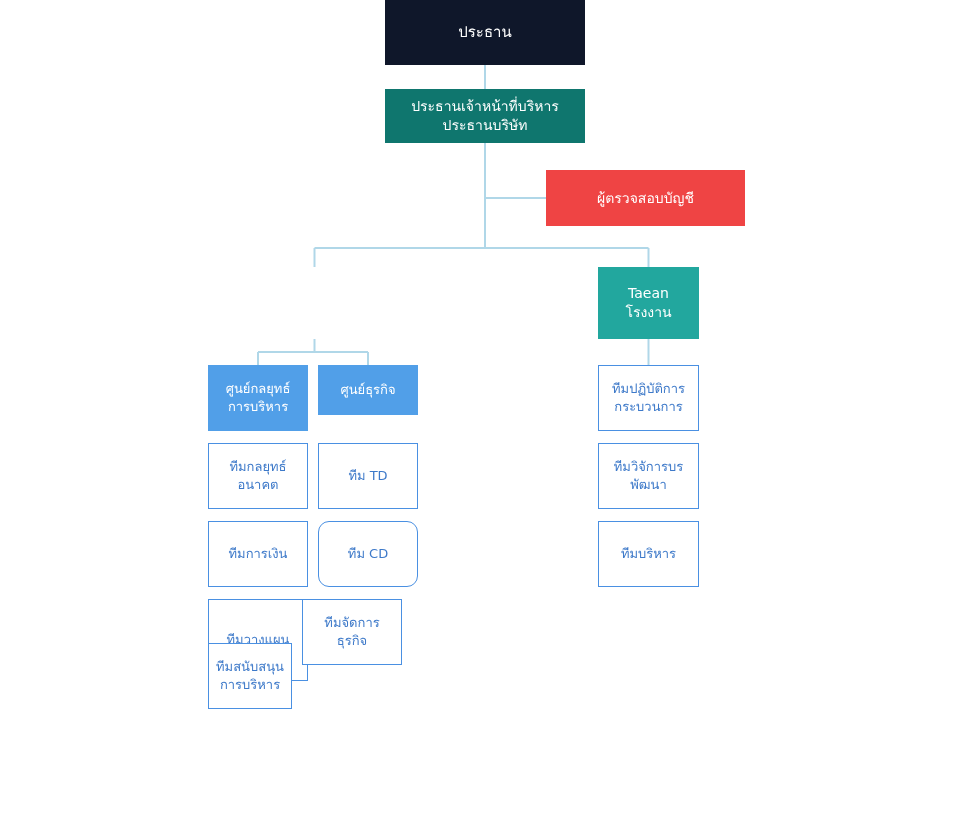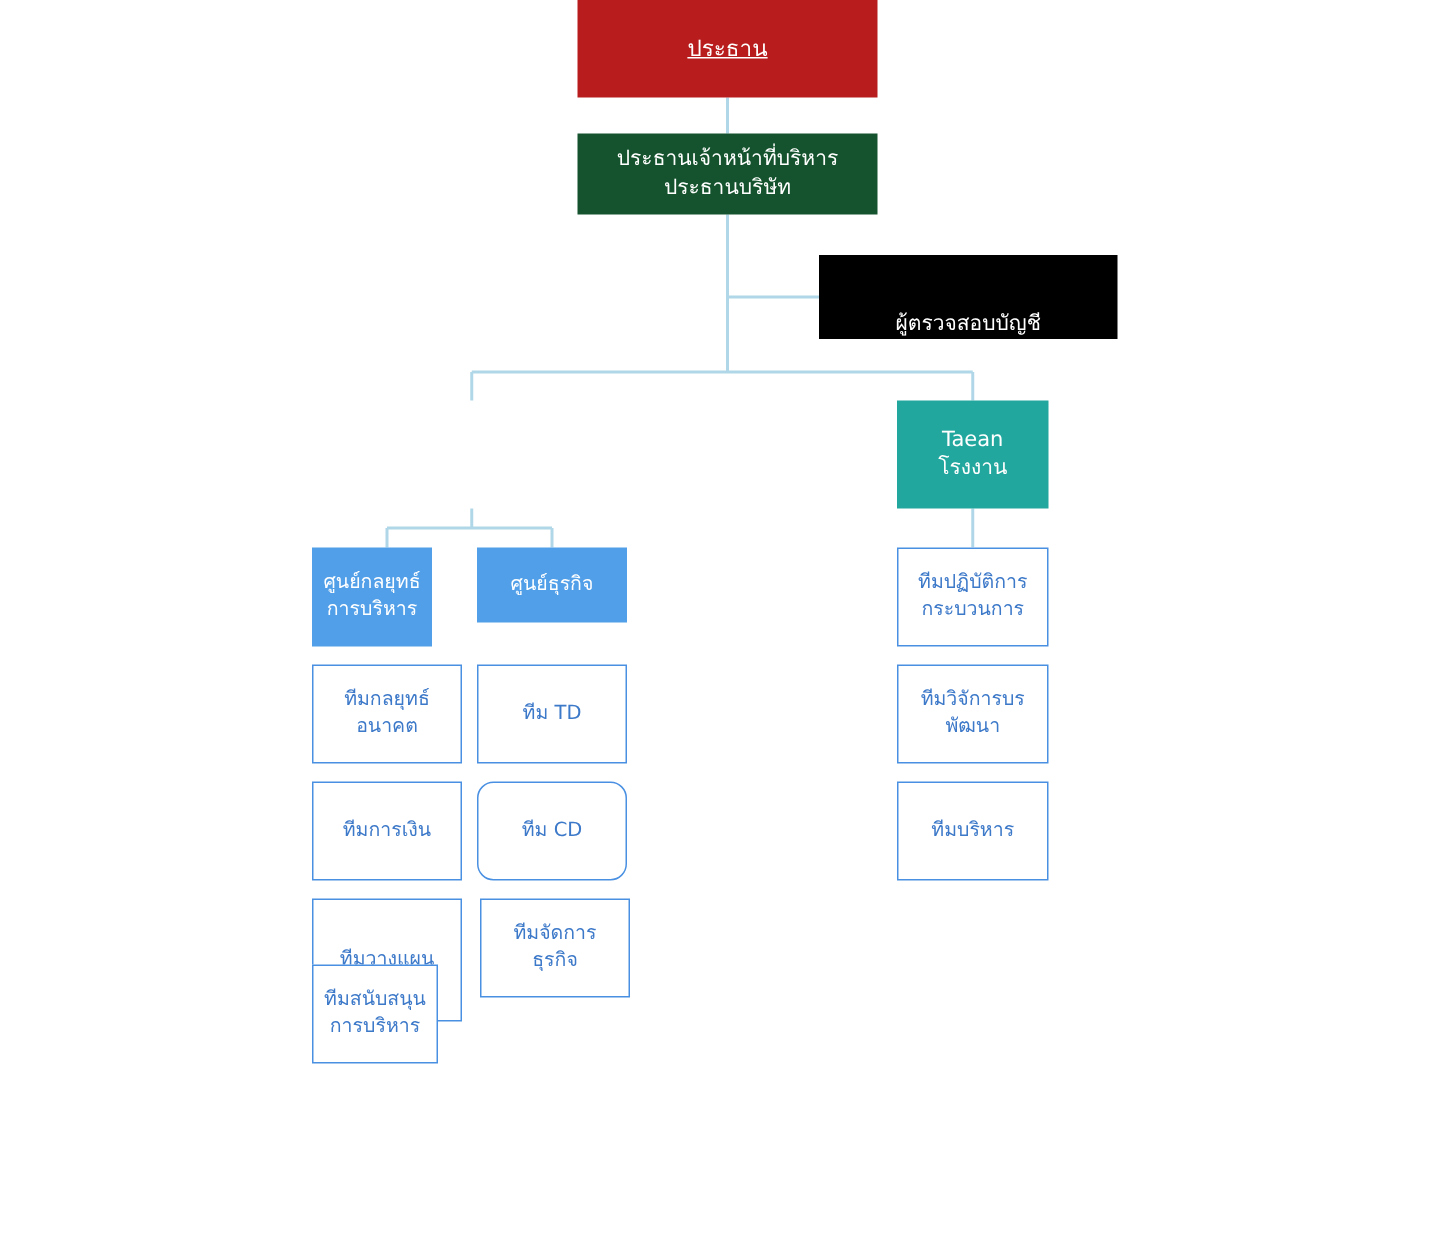--- a/index.html
+++ b/index.html
@@ -35,38 +35,36 @@
   }
   .node-label {
     display: block;
     width: 100%;
     padding: 0 6px;
     box-sizing: border-box;
   }
 
   
   .style-chairman {
-    background: #b91c1c;
+    background: #0f172a;
     color: #ffffff;
     font-size: 15px;
     border: none;
-    text-decoration: underline;
   }
   .style-ceo {
-    background: #14532d;
+    background: #0f766e;
     color: #ffffff;
     font-size: 14px;
     border: none;
   }
   .style-auditor {
-    background: #000000;
+    background: #ef4444;
     color: #ffffff;
     font-size: 14px;
     border: none;
-    align-items: flex-end;
   }
   .style-division {
     background: #22a79e;
     color: #ffffff;
     font-size: 14px;
     border: none;
   }
   .style-center {
     background: #519fe8;
     color: #ffffff;
@@ -107,30 +105,30 @@
       <path d="M 258 352 L 258 365" fill="none" stroke="#b0d7e8" stroke-width="2"></path>
       <path d="M 368 352 L 368 365" fill="none" stroke="#b0d7e8" stroke-width="2"></path>
       <path d="M 648.5 339 L 648.5 365" fill="none" stroke="#b0d7e8" stroke-width="2"></path>
     </svg>
 
 <div class="node style-chairman" style="left: 385px; top: 0px; width: 200px; height: 65px;"><span class="node-label">ประธาน</span></div>
     <div class="node style-ceo" style="left: 385px; top: 89px; width: 200px; height: 54px;"><span class="node-label">ประธานเจ้าหน้าที่บริหาร
 ประธานบริษัท</span></div>
     <div class="node style-auditor" style="left: 546px; top: 170px; width: 199px; height: 56px;"><span class="node-label">ผู้ตรวจสอบบัญชี</span></div>
     <div class="node style-division" style="left: 598px; top: 267px; width: 101px; height: 72px; justify-content: flex-end;"><span class="node-label">Taean โรงงาน</span></div>
-    <div class="node style-center" style="left: 208px; top: 365px; width: 80px; height: 66px;"><span class="node-label">ศูนย์กลยุทธ์
+    <div class="node style-center" style="left: 208px; top: 365px; width: 100px; height: 66px;"><span class="node-label">ศูนย์กลยุทธ์
 การบริหาร</span></div>
     <div class="node style-center" style="left: 318px; top: 365px; width: 100px; height: 50px;"><span class="node-label">ศูนย์ธุรกิจ</span></div>
     <div class="node style-team" style="left: 208px; top: 443px; width: 100px; height: 66px;"><span class="node-label">ทีมกลยุทธ์
 อนาคต</span></div>
     <div class="node style-team" style="left: 318px; top: 443px; width: 100px; height: 66px;"><span class="node-label">ทีม TD</span></div>
     <div class="node style-team" style="left: 208px; top: 521px; width: 100px; height: 66px;"><span class="node-label">ทีมการเงิน</span></div>
     <div class="node style-team" style="left: 318px; top: 521px; width: 100px; height: 66px; border-radius: 11px;"><span class="node-label">ทีม CD</span></div>
     <div class="node style-team" style="left: 208px; top: 599px; width: 100px; height: 82px;"><span class="node-label">ทีมวางแผน</span></div>
-    <div class="node style-team" style="left: 320px; top: 599px; width: 100px; height: 66px;"><span class="node-label">ทีมจัดการ
+    <div class="node style-team" style="left: 302px; top: 599px; width: 100px; height: 66px;"><span class="node-label">ทีมจัดการ
 ธุรกิจ</span></div>
     <div class="node style-team" style="left: 208px; top: 643px; width: 84px; height: 66px;"><span class="node-label">ทีมสนับสนุน
 การบริหาร</span></div>
     <div class="node style-team" style="left: 598px; top: 365px; width: 101px; height: 66px;"><span class="node-label">ทีมปฏิบัติการ
 กระบวนการ</span></div>
     <div class="node style-team" style="left: 598px; top: 443px; width: 101px; height: 66px;"><span class="node-label">ทีมวิจัการบร
 พัฒนา</span></div>
     <div class="node style-team" style="left: 598px; top: 521px; width: 101px; height: 66px;"><span class="node-label">ทีมบริหาร</span></div>
   </div>
 

